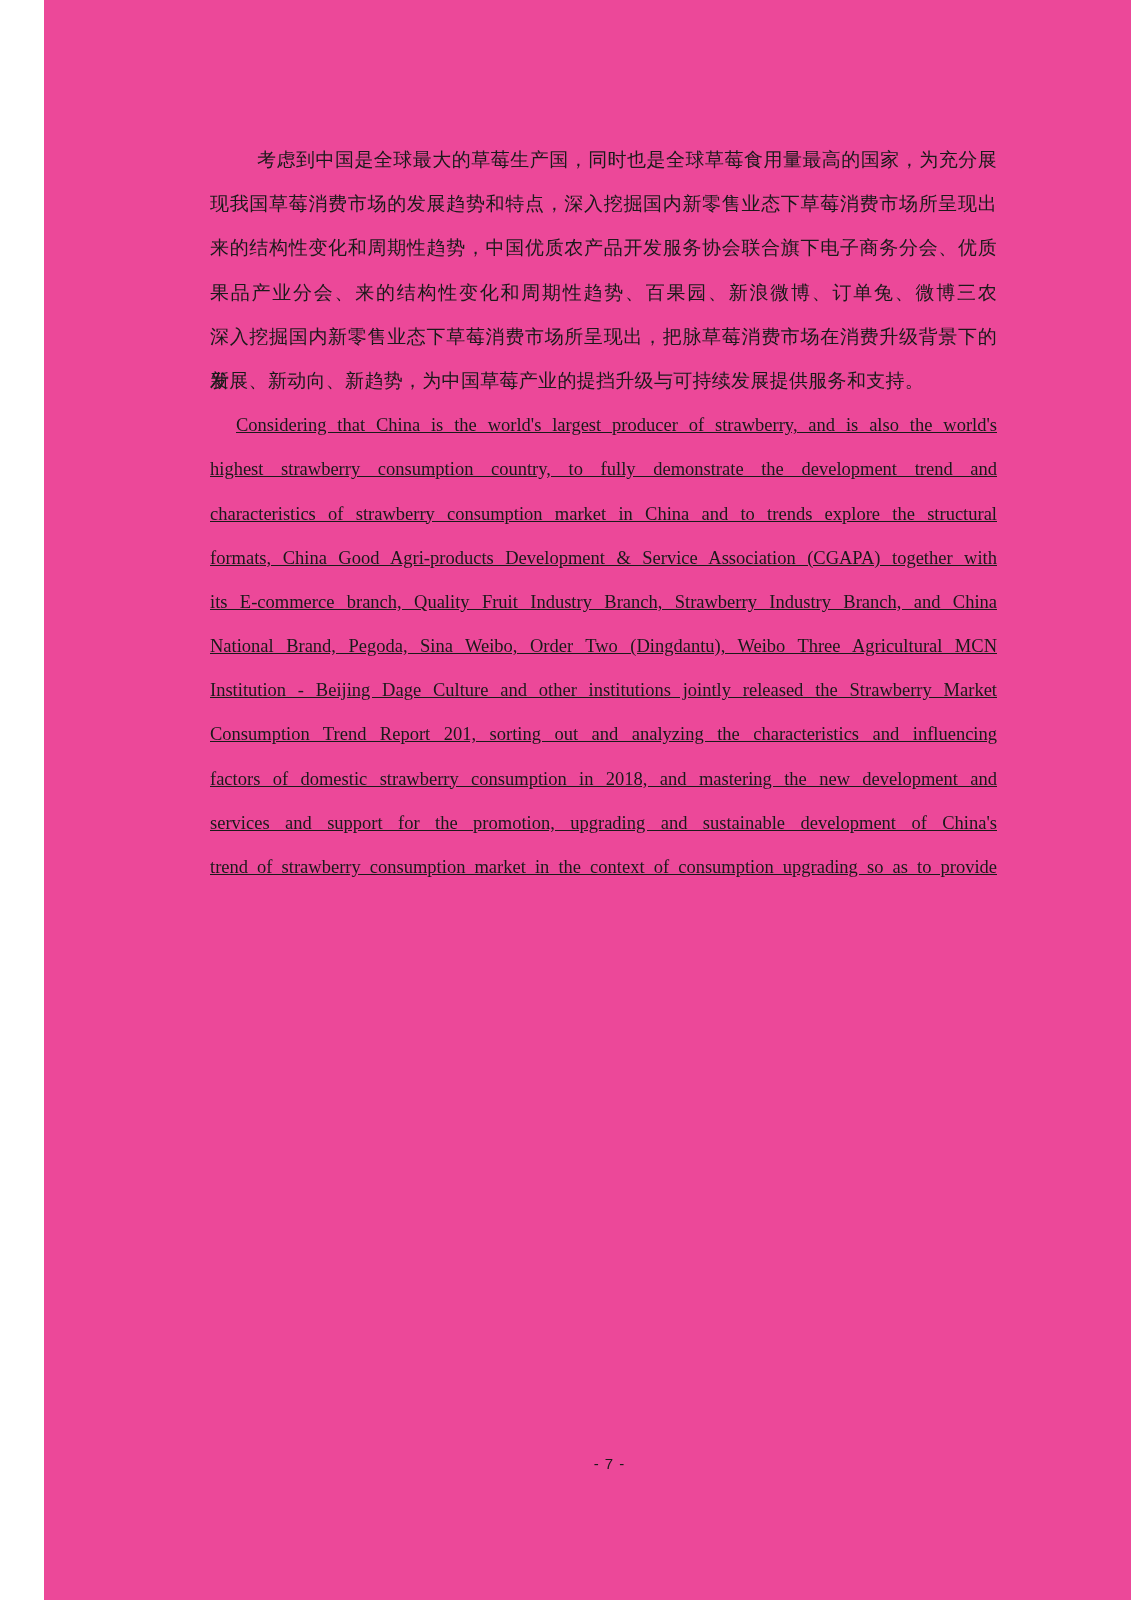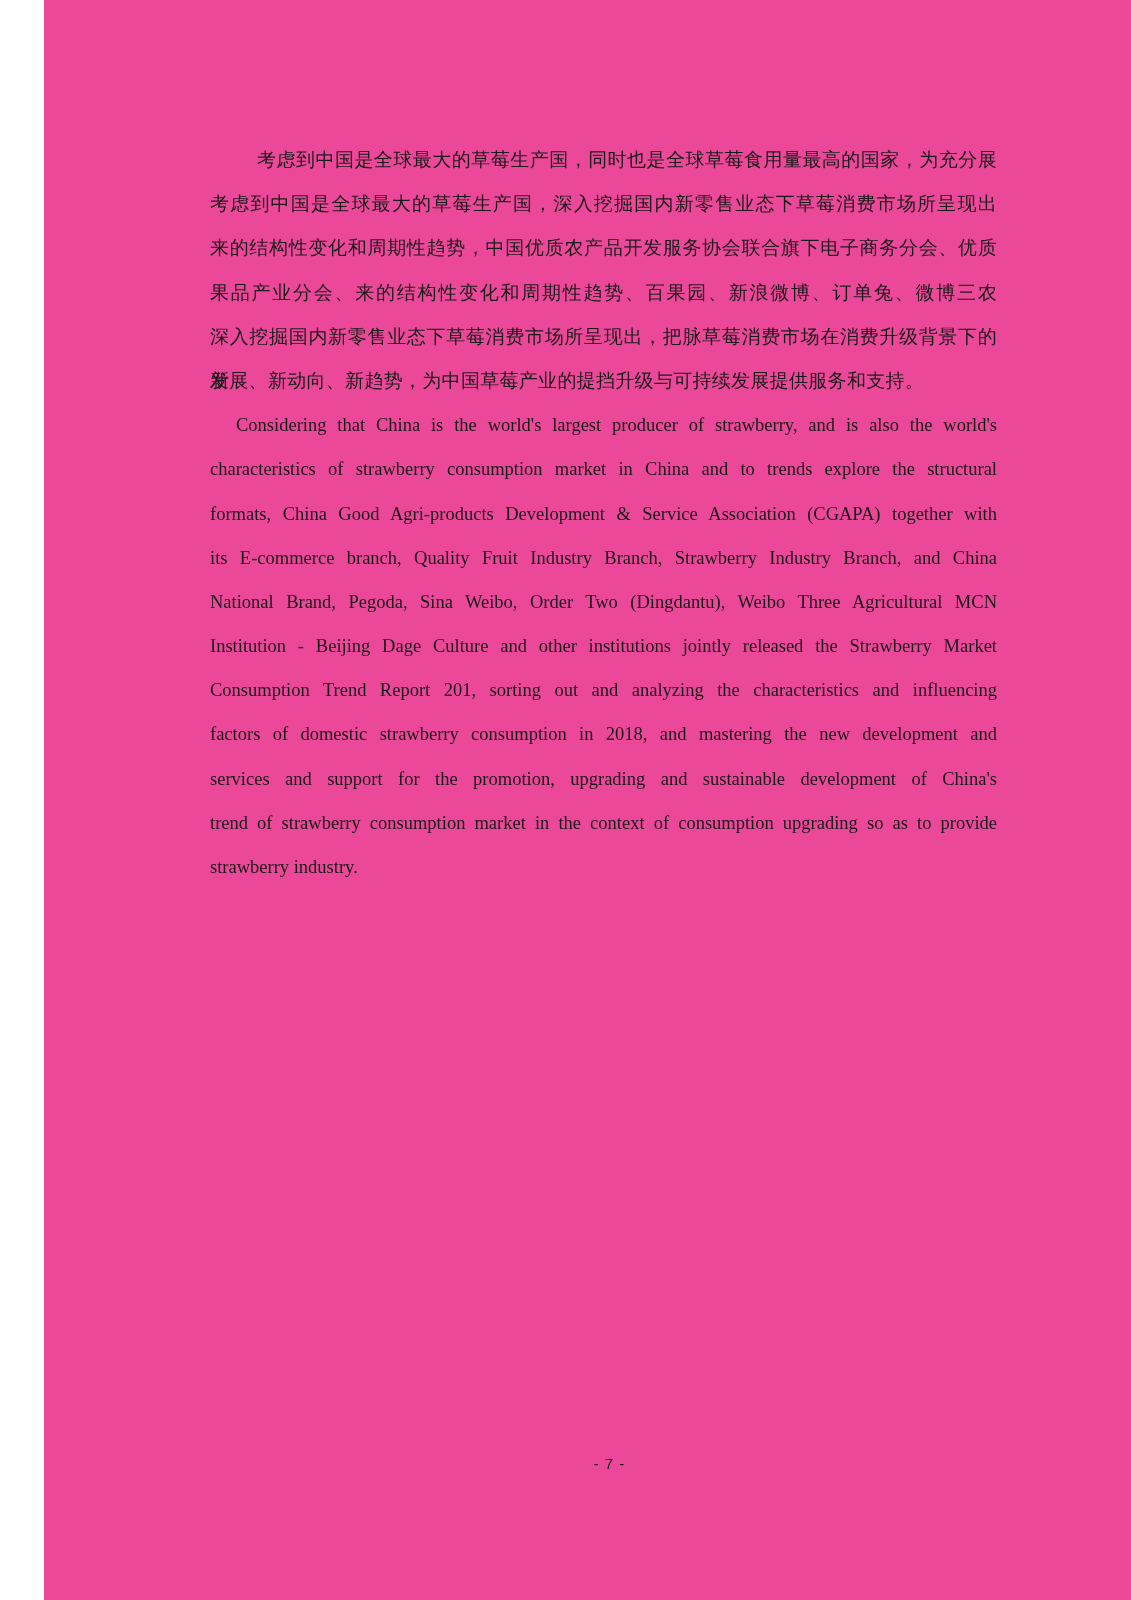--- a/index.html
+++ b/index.html
@@ -40,20 +40,21 @@
   }
   .para-zh .line {
     font-size: 19px;
     letter-spacing: 0.3px;
   }
   .para-zh .line.first {
     padding-left: 47px;
   }
   .para-en .line {
     font-size: 18.5px;
+    text-decoration: underline;
   }
   .para-en .line.first {
     padding-left: 26px;
   }
   .page-footer {
     position: absolute;
     left: 0;
     top: 1455px;
     width: 100%;
     text-align: center;
@@ -63,34 +64,34 @@
     letter-spacing: 1px;
   }
 </style>
 </head>
 <body>
 
 <div class="page">
   <div class="text-block">
     <div class="para para-zh">
         <div class="line first">考虑到中国是全球最大的草莓生产国，同时也是全球草莓食用量最高的国家，为充分展</div>
-        <div class="line">考虑到中国是全球最大的草莓生产国，深入挖掘国内新零售业态下草莓消费市场所呈现出</div>
+        <div class="line">现我国草莓消费市场的发展趋势和特点，深入挖掘国内新零售业态下草莓消费市场所呈现出</div>
         <div class="line">来的结构性变化和周期性趋势，中国优质农产品开发服务协会联合旗下电子商务分会、优质</div>
         <div class="line">果品产业分会、来的结构性变化和周期性趋势、百果园、新浪微博、订单兔、微博三农</div>
         <div class="line">深入挖掘国内新零售业态下草莓消费市场所呈现出，把脉草莓消费市场在消费升级背景下的新</div>
         <div class="line last">发展、新动向、新趋势，为中国草莓产业的提挡升级与可持续发展提供服务和支持。</div>
       </div>
     <div class="para para-en">
         <div class="line first">Considering that China is the world's largest producer of strawberry, and is also the world's</div>
+        <div class="line">highest strawberry consumption country, to fully demonstrate the development trend and</div>
         <div class="line">characteristics of strawberry consumption market in China and to trends explore the structural</div>
         <div class="line">formats, China Good Agri-products Development &amp; Service Association (CGAPA) together with</div>
         <div class="line">its E-commerce branch, Quality Fruit Industry Branch, Strawberry Industry Branch, and China</div>
         <div class="line">National Brand, Pegoda, Sina Weibo, Order Two (Dingdantu), Weibo Three Agricultural MCN</div>
         <div class="line">Institution - Beijing Dage Culture and other institutions jointly released the Strawberry Market</div>
         <div class="line">Consumption Trend Report 201, sorting out and analyzing the characteristics and influencing</div>
         <div class="line">factors of domestic strawberry consumption in 2018, and mastering the new development and</div>
         <div class="line">services and support for the promotion, upgrading and sustainable development of China's</div>
         <div class="line">trend of strawberry consumption market in the context of consumption upgrading so as to provide</div>
-        <div class="line last">strawberry industry.</div>
       </div>
   </div>
   <div class="page-footer">- 7 -</div>
 </div>
 
 </body></html>

